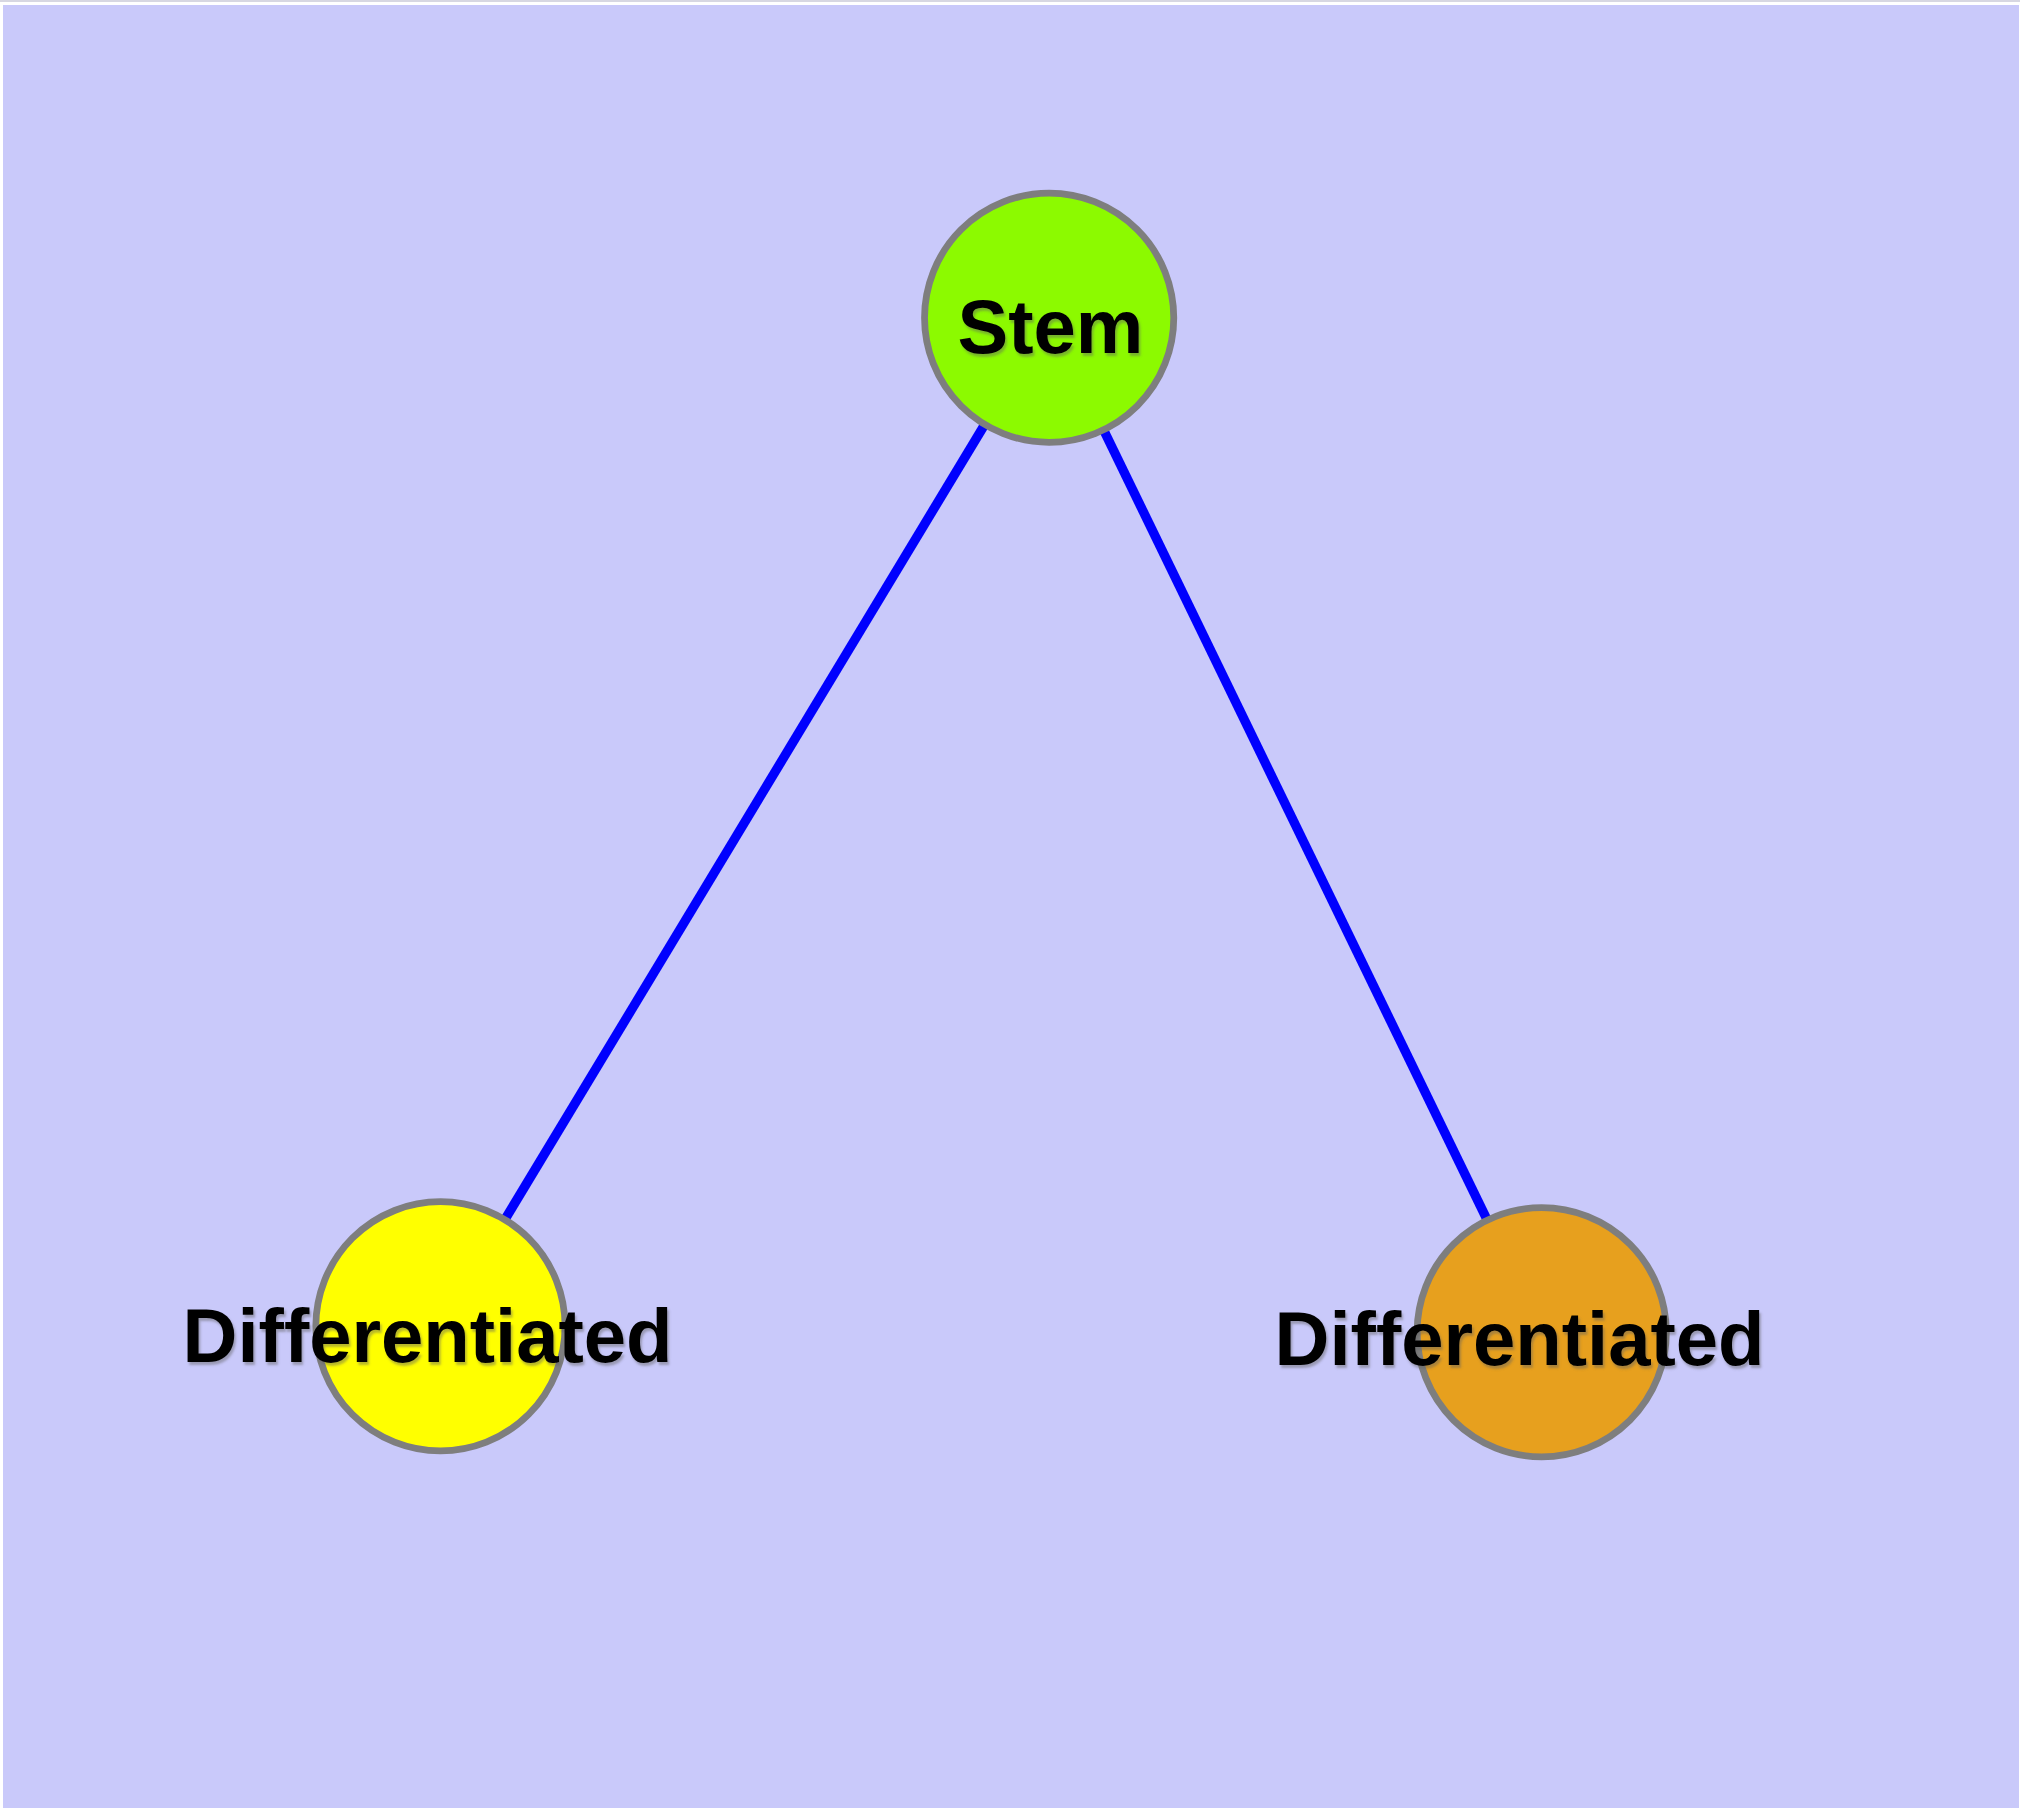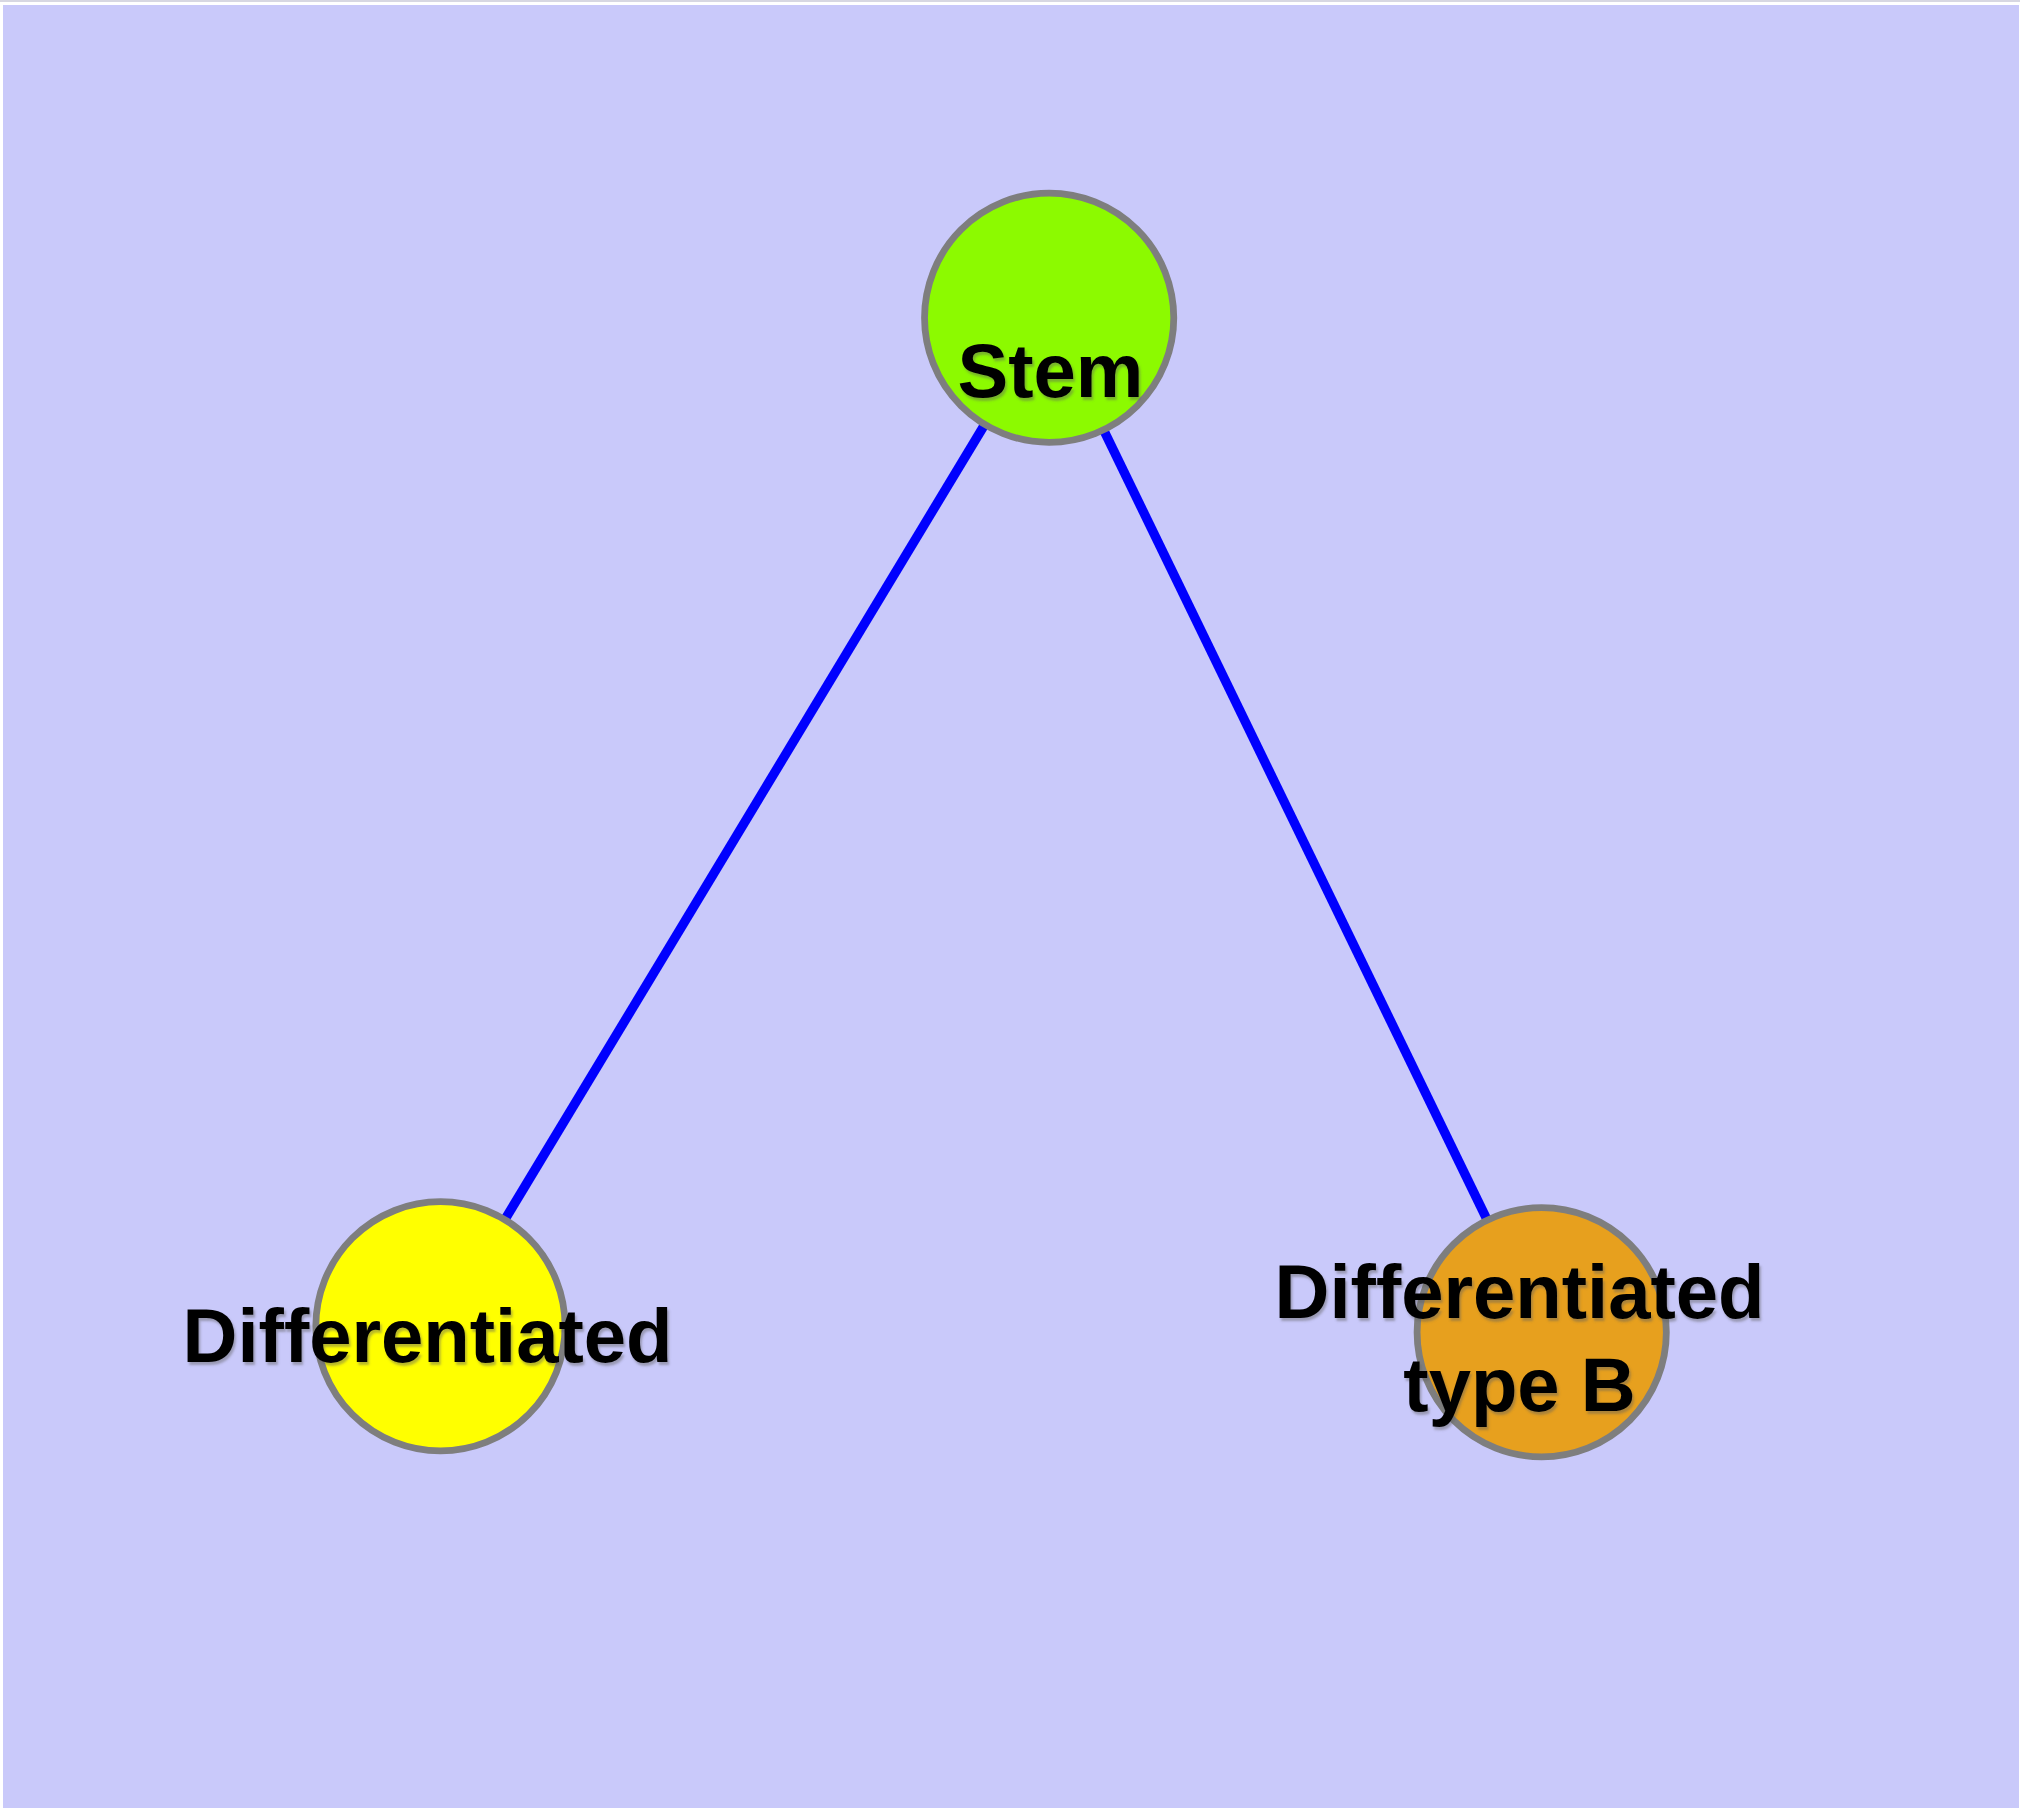--- a/index.html
+++ b/index.html
@@ -47,21 +47,21 @@
     position: absolute;
     transform: translate(-50%, -50%);
     color: #000000;
     font-weight: 700;
     font-size: 76px;
     line-height: 93px;
     text-align: center;
     white-space: nowrap;
     text-shadow: 1.7px 3.4px 2.5px rgba(96, 96, 96, 0.45);
   }
-  .label-stem   { left: 1048px; top: 321px; margin-top: 44px; }
+  .label-stem   { left: 1048px; top: 321px; }
   .label-type-a { left: 425px;  top: 1330px; }
   .label-type-b { left: 1517px; top: 1333px; }
 </style>
 </head>
 <body>
 
 <div class="page">
   <div class="top-hairline"></div>
 
   <div class="canvas" style="background: rgb(201, 201, 250);">
@@ -77,18 +77,17 @@
     </svg>
 
     <div class="label label-stem" style="color: rgb(0, 0, 0);">Stem</div>
 
     <div class="label label-type-a" style="color: rgb(0, 0, 0);">
       <div>Differentiated</div>
     </div>
 
     <div class="label label-type-b" style="color: rgb(0, 0, 0);">
       <div>Differentiated</div>
-      <div>type B</div>
     </div>
 
   </div>
 </div>
 
 
 </body></html>

